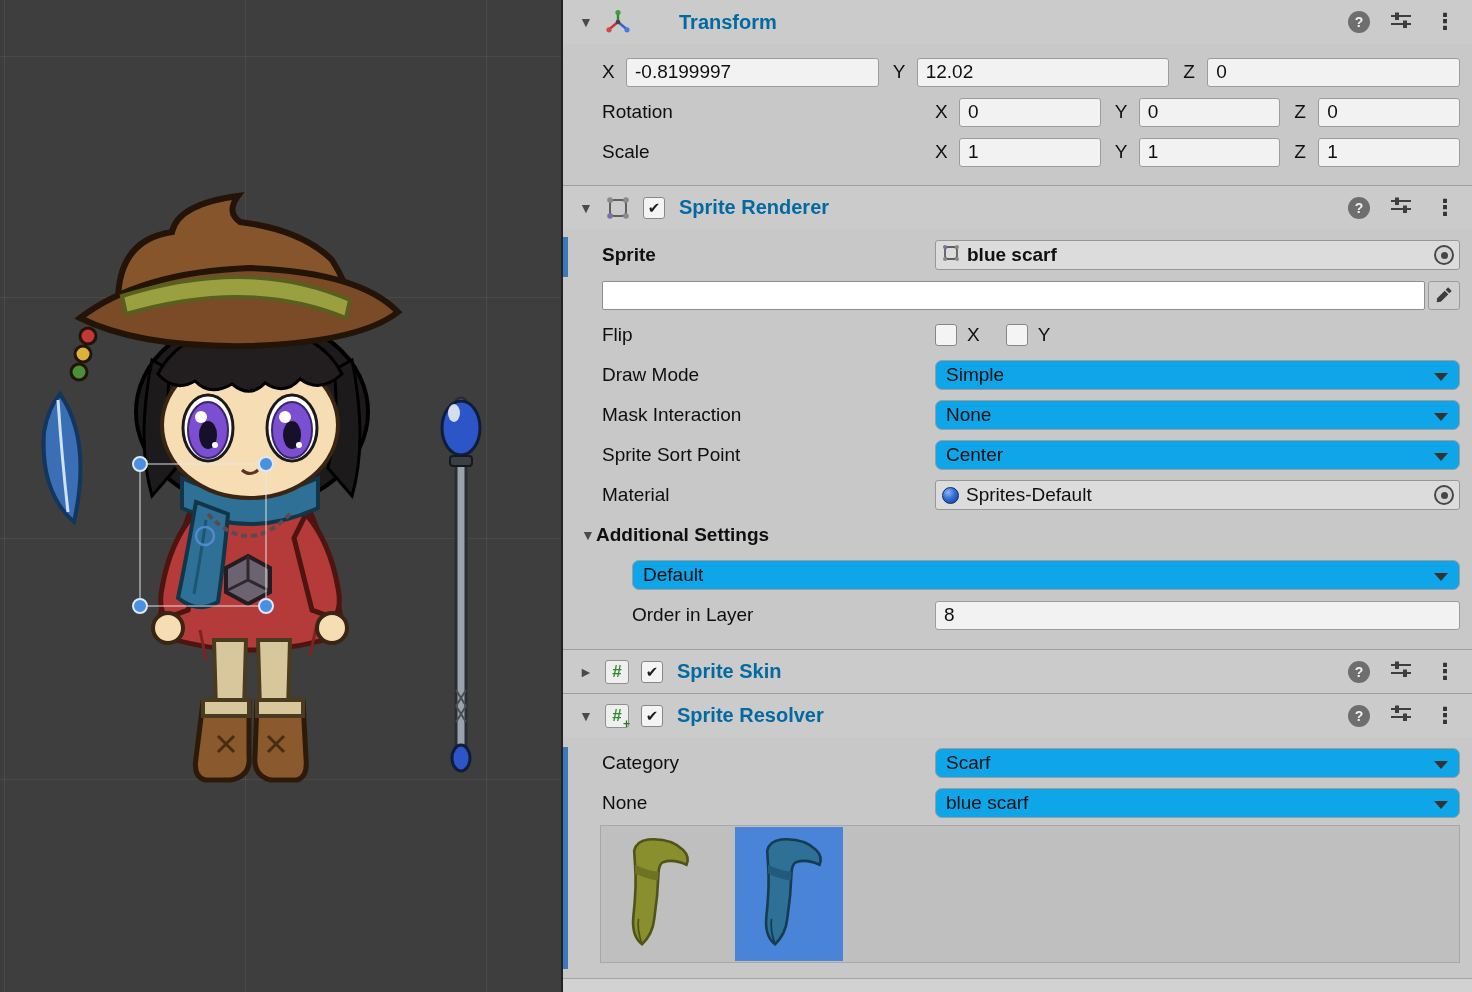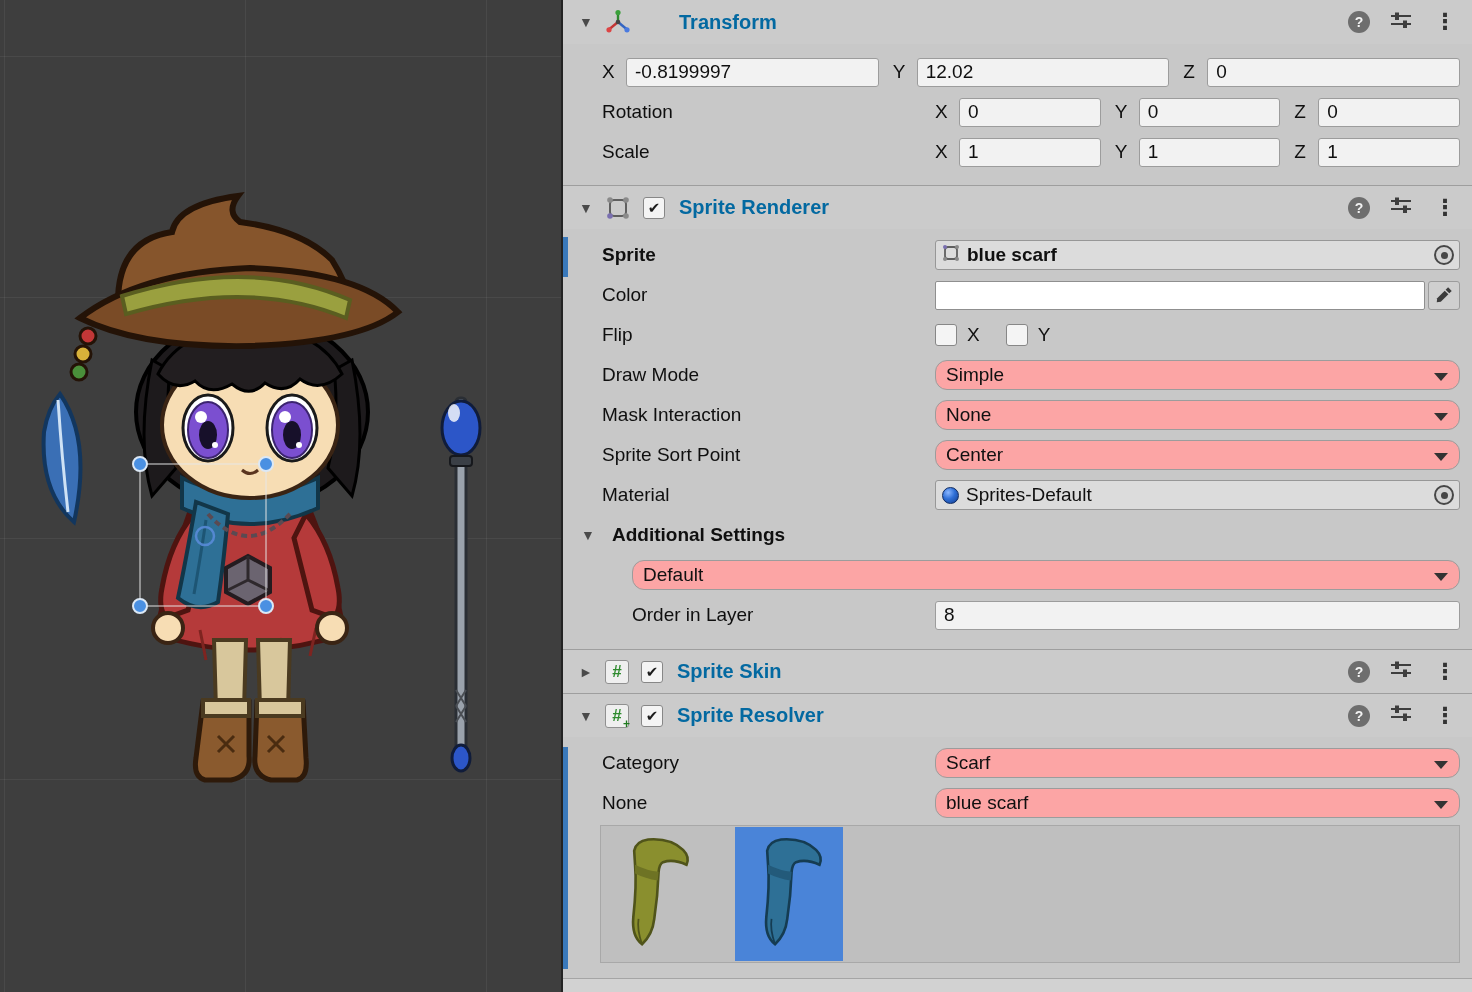--- a/index.html
+++ b/index.html
@@ -44,21 +44,21 @@
   .row.indent .row-label{width:303px}
   .row-value{flex:1;display:flex;align-items:center;min-width:0}
   .bold{font-weight:700}
 
   
   .vec3{flex:1;display:flex;gap:14px;min-width:0}
   .vec3 .group{flex:1;display:flex;align-items:center;min-width:0}
   .axis{width:16px;margin-right:8px;color:#0f0f0f;flex:none}
   input.field{flex:1;min-width:0;height:29px;background:#f2f2f2;border:1px solid #9c9c9c;border-radius:3px;
     padding:0 8px;font:inherit;color:#0f0f0f;outline:none}
-  .dropdown{flex:1;height:30px;background:#fca5a5;border:1px solid #9c9c9c;border-radius:12px;position:relative;
+  .dropdown{flex:1;height:30px;background:#0ea5e9;border:1px solid #9c9c9c;border-radius:7px;position:relative;
     display:flex;align-items:center;padding:0 34px 0 10px;min-width:0}
   .dropdown::after{content:"";position:absolute;right:11px;top:12px;border-left:7px solid transparent;
     border-right:7px solid transparent;border-top:8px solid #333}
   .objfield{flex:1;height:30px;background:#dcdcdc;border:1px solid #979797;border-radius:3px;
     display:flex;align-items:center;padding:0 5px 0 6px;min-width:0}
   .objfield .obj-text{flex:1;padding-left:7px;white-space:nowrap;overflow:hidden}
   .picker{width:20px;height:20px;border-radius:50%;border:2px solid #474747;flex:none;position:relative;margin-left:6px;background:#d4d4d4}
   .picker::after{content:"";position:absolute;left:50%;top:50%;width:7px;height:7px;margin:-3.5px 0 0 -3.5px;border-radius:50%;background:#474747}
   .color-wrap{flex:1;display:flex;align-items:center;min-width:0}
   .color-bar{flex:1;height:29px;background:#ffffff;border:1px solid #8f8f8f;border-radius:2px}
@@ -66,21 +66,21 @@
     background:#cfcfcf;border:1px solid #9c9c9c;border-radius:3px}
   .flip-wrap{flex:1;display:flex;align-items:center;gap:10px}
   .flip-wrap .lbl{margin-right:16px}
   .mini-sprite-ic{flex:none}
   .mat-sphere{width:17px;height:17px;border-radius:50%;flex:none;
     background:radial-gradient(circle at 35% 30%, #8ab6ff 0%, #2f6fd6 45%, #143c8e 100%);border:1px solid #0e2a60}
 
   
   .addl-row{display:flex;align-items:center;height:40px;padding-left:17px}
   .addl-row .foldout{width:16px}
-  .addl-row .row-label{margin-left:16px;width:auto}
+  .addl-row .row-label{margin-left:0;width:auto}
 
   
   .override-bar{position:absolute;left:0;width:5px;background:#3a79bb;z-index:5}
 
   
   .thumbs{margin:2px 12px 0 37px;height:138px;background:#bfbfbf;border:1px solid #a8a8a8;display:flex;
     align-items:stretch;padding:1px;gap:25px}
   .thumb{width:108px;height:134px;display:flex;align-items:center;justify-content:center}
   .thumb.selected{background:#4a84d8}
   .bottom-strip{position:absolute;left:0;right:0;bottom:0;height:14px;background:#d2d2d2;border-top:1px solid #a5a5a5}
@@ -290,21 +290,20 @@
                 <circle cx="15" cy="15" r="2" fill="#8a8a8a"></circle>
                   <circle cx="3" cy="15" r="2" fill="#8a8a8a"></circle>
               </svg>
             </span>
             <span class="obj-text bold">blue scarf</span>
             <span class="picker"></span>
           </div>
         </div>
       </div>
       <div class="row">
-        <span class="row-label">Color</span>
         <div class="color-wrap">
           <span class="color-bar"></span>
           <span class="dropper">
             <svg width="20" height="20" viewBox="0 0 22 22">
               <path d="M15.5 2.5 L19.5 6.5 L16.8 9.2 L12.8 5.2 Z" fill="#3c3c3c"></path>
               <path d="M11.8 6.2 L15.8 10.2 L7.5 18.5 L3 19 L3.5 14.5 Z" fill="#3c3c3c"></path>
             </svg>
           </span>
         </div>
       </div>

